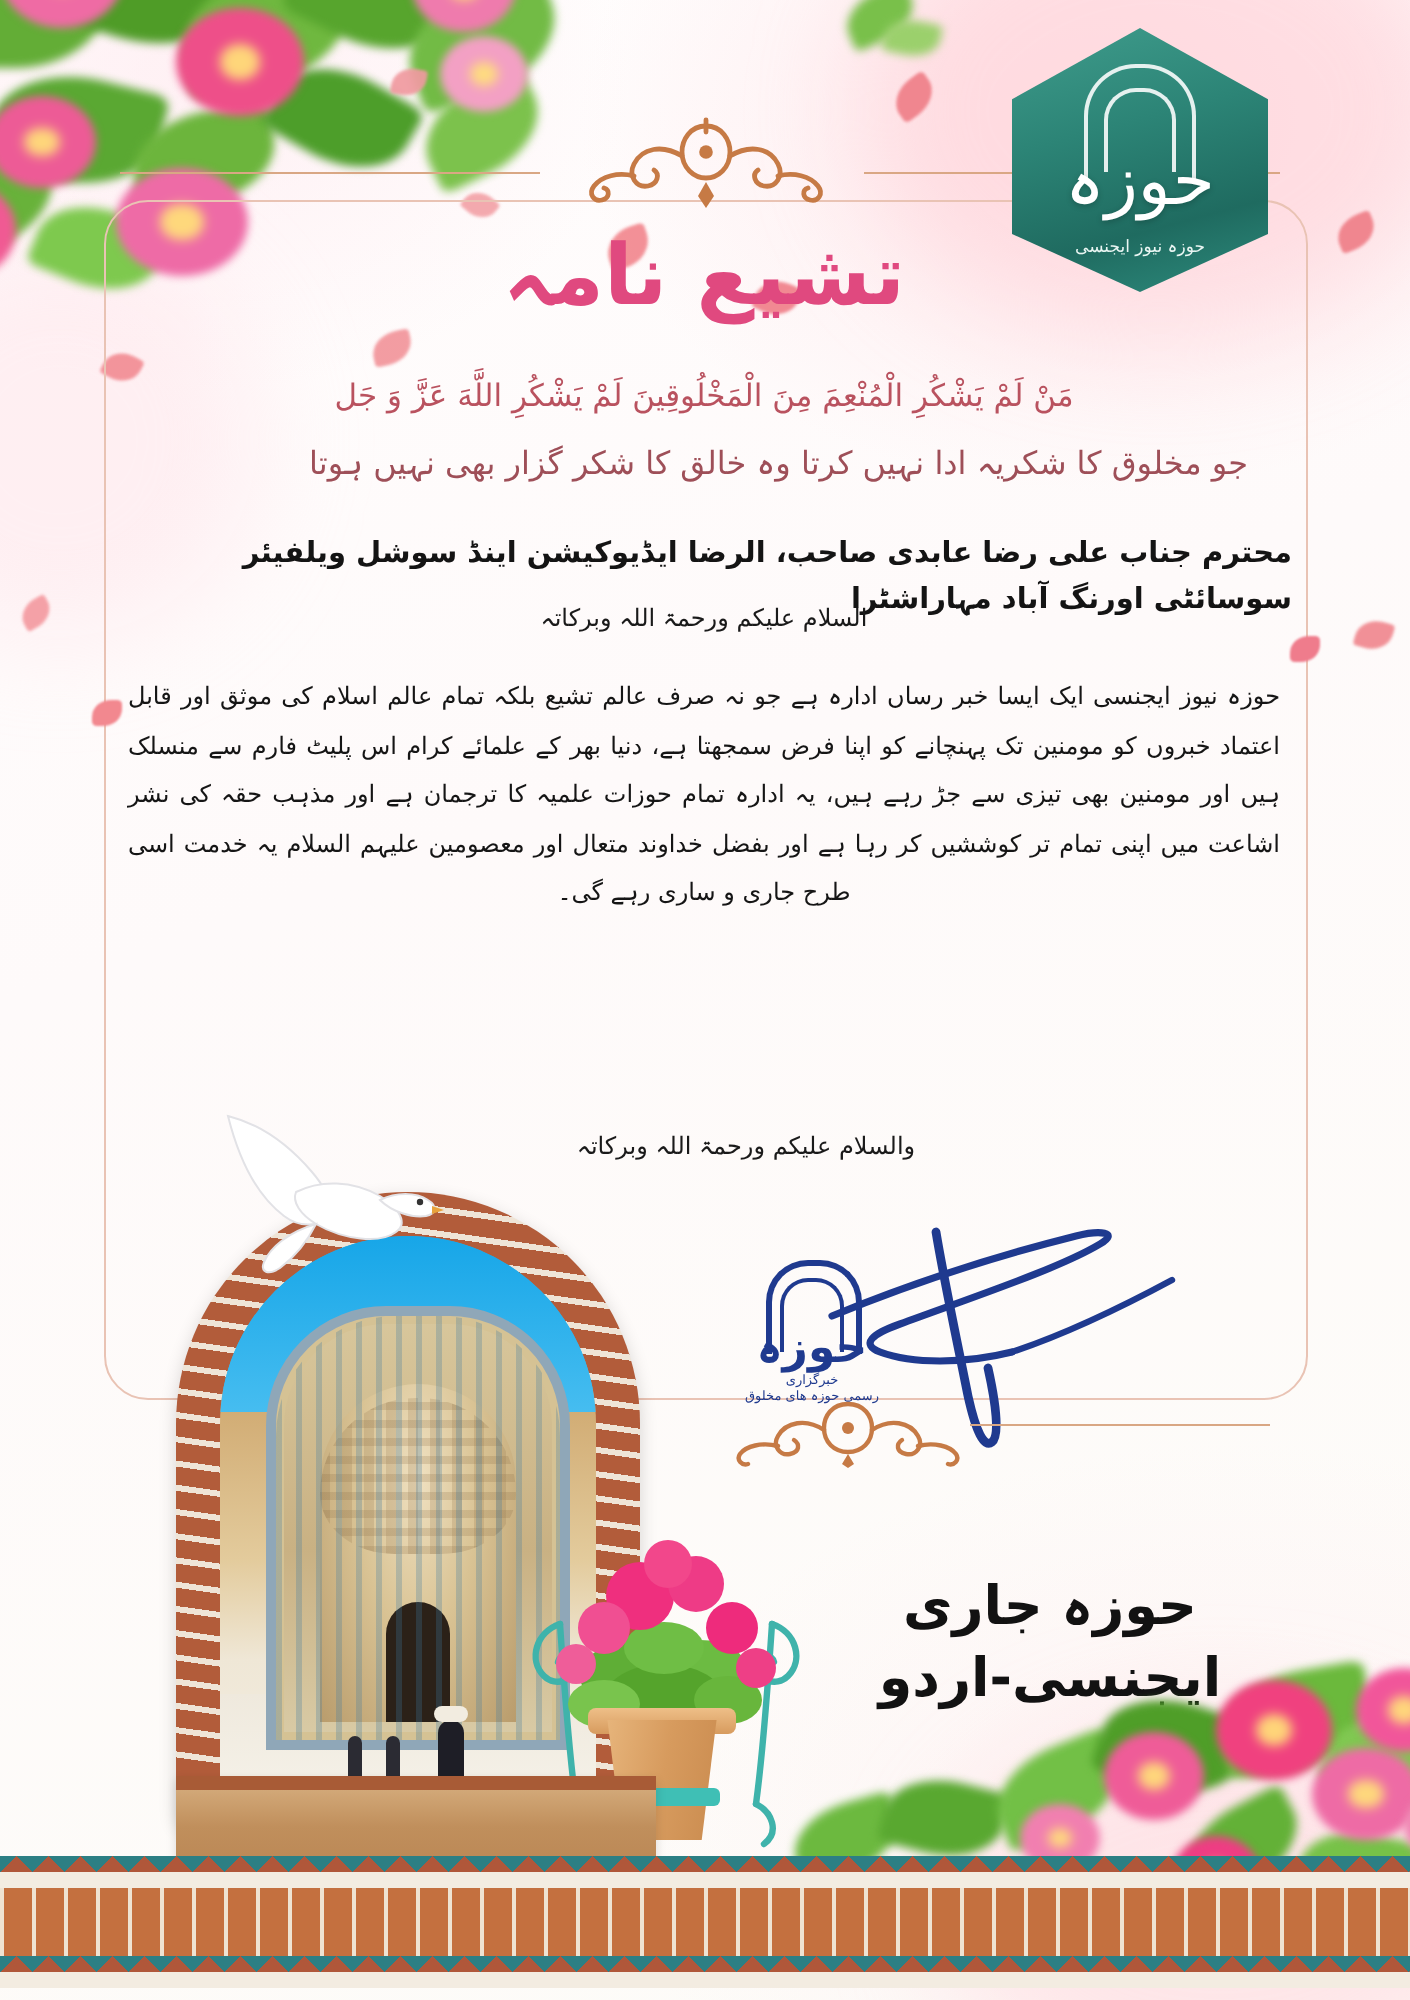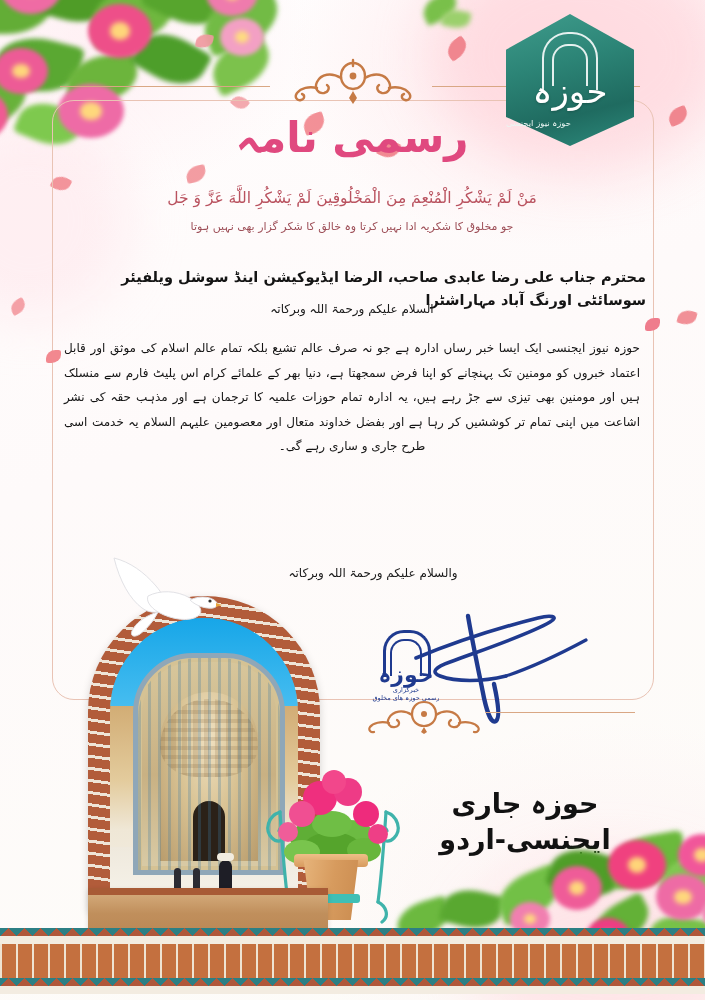--- a/index.html
+++ b/index.html
@@ -74,40 +74,40 @@
     border-radius:26px 26px 0 0;
   }
   .logo-arch.inner{width:32px;height:40px;top:30px;border-radius:16px 16px 0 0;border-width:2px;}
   .logo-word{
     position:absolute;left:0;right:0;top:60px;text-align:center;
     color:#ffffff;font-size:34px;line-height:1;
     font-family:"DejaVu Sans","Liberation Sans",sans-serif;
     text-shadow:0 1px 3px rgba(0,0,0,.22);
   }
   .logo-sub{
-    position:absolute;left:0;right:0;top:104px;text-align:left;
+    position:absolute;left:0;right:0;top:104px;text-align:center;
     color:#eaf6f3;font-size:8.5px;letter-spacing:.2px;
   }
 
   
   .content{position:absolute;left:52px;top:100px;width:600px;height:598px;}
 
   .title{
     position:absolute;left:0;right:0;top:12px;text-align:center;
     color:#e0497f;font-size:42px;line-height:1.25;
     font-family:"DejaVu Sans","Liberation Sans",sans-serif;
     font-weight:700;
   }
   .hadith{
     position:absolute;left:28px;right:28px;top:85px;text-align:center;
     color:#b9525f;font-size:15.5px;line-height:1.7;direction:rtl;
   }
   .hadith-tr{
-    position:absolute;left:28px;right:28px;top:118px;text-align:center;
-    color:#9e4f58;font-size:11px;line-height:1.7;direction:rtl;
+    position:absolute;left:28px;right:28px;top:118px;text-align:right;
+    color:#9e4f58;font-size:16px;line-height:1.7;direction:rtl;
   }
   .addressee{
     position:absolute;left:6px;right:6px;top:166px;text-align:right;
     color:#141414;font-size:14.5px;font-weight:700;line-height:1.6;direction:rtl;
   }
   .salutation{
     position:absolute;left:6px;right:6px;top:200px;text-align:center;
     color:#1a1a1a;font-size:12px;line-height:1.6;direction:rtl;
   }
   .body-p{
@@ -315,21 +315,21 @@
   <div class="logo-badge">
     <div class="logo-rim"></div>
     <div class="logo-shape"></div>
     <div class="logo-arch"></div>
     <div class="logo-arch inner"></div>
     <div class="logo-word">حوزہ</div>
     <div class="logo-sub">حوزہ نیوز ایجنسی</div>
   </div>
 
   <div class="content">
-    <div class="title">رسمی نامہ</div>
+    <div class="title">تشیع نامہ</div>
     <div class="hadith">مَنْ لَمْ يَشْكُرِ الْمُنْعِمَ مِنَ الْمَخْلُوقِينَ لَمْ يَشْكُرِ اللَّهَ عَزَّ وَ جَل</div>
     <div class="hadith-tr">جو مخلوق کا شکریہ ادا نہیں کرتا وہ خالق کا شکر گزار بھی نہیں ہوتا</div>
     <div class="addressee">محترم جناب علی رضا عابدی صاحب، الرضا ایڈیوکیشن اینڈ سوشل ویلفیئر سوسائٹی اورنگ آباد مہاراشٹرا</div>
     <div class="salutation">السلام علیکم ورحمۃ اللہ وبرکاتہ</div>
     <div class="body-p" id="body-p1">حوزہ نیوز ایجنسی ایک ایسا خبر رساں ادارہ ہے جو نہ صرف عالم تشیع بلکہ تمام عالم اسلام کی موثق اور قابل اعتماد خبروں کو مومنین تک پہنچانے کو اپنا فرض سمجھتا ہے، دنیا بھر کے علمائے کرام اس پلیٹ فارم سے منسلک ہیں اور مومنین بھی تیزی سے جڑ رہے ہیں، یہ ادارہ تمام حوزات علمیہ کا ترجمان ہے اور مذہب حقہ کی نشر اشاعت میں اپنی تمام تر کوششیں کر رہا ہے اور بفضل خداوند متعال اور معصومین علیہم السلام یہ خدمت اسی طرح جاری و ساری رہے گی۔</div>
     <div class="closing">والسلام علیکم ورحمۃ اللہ وبرکاتہ</div>
   </div>
 
   <div class="sig-wrap">
     <div class="stamp">

